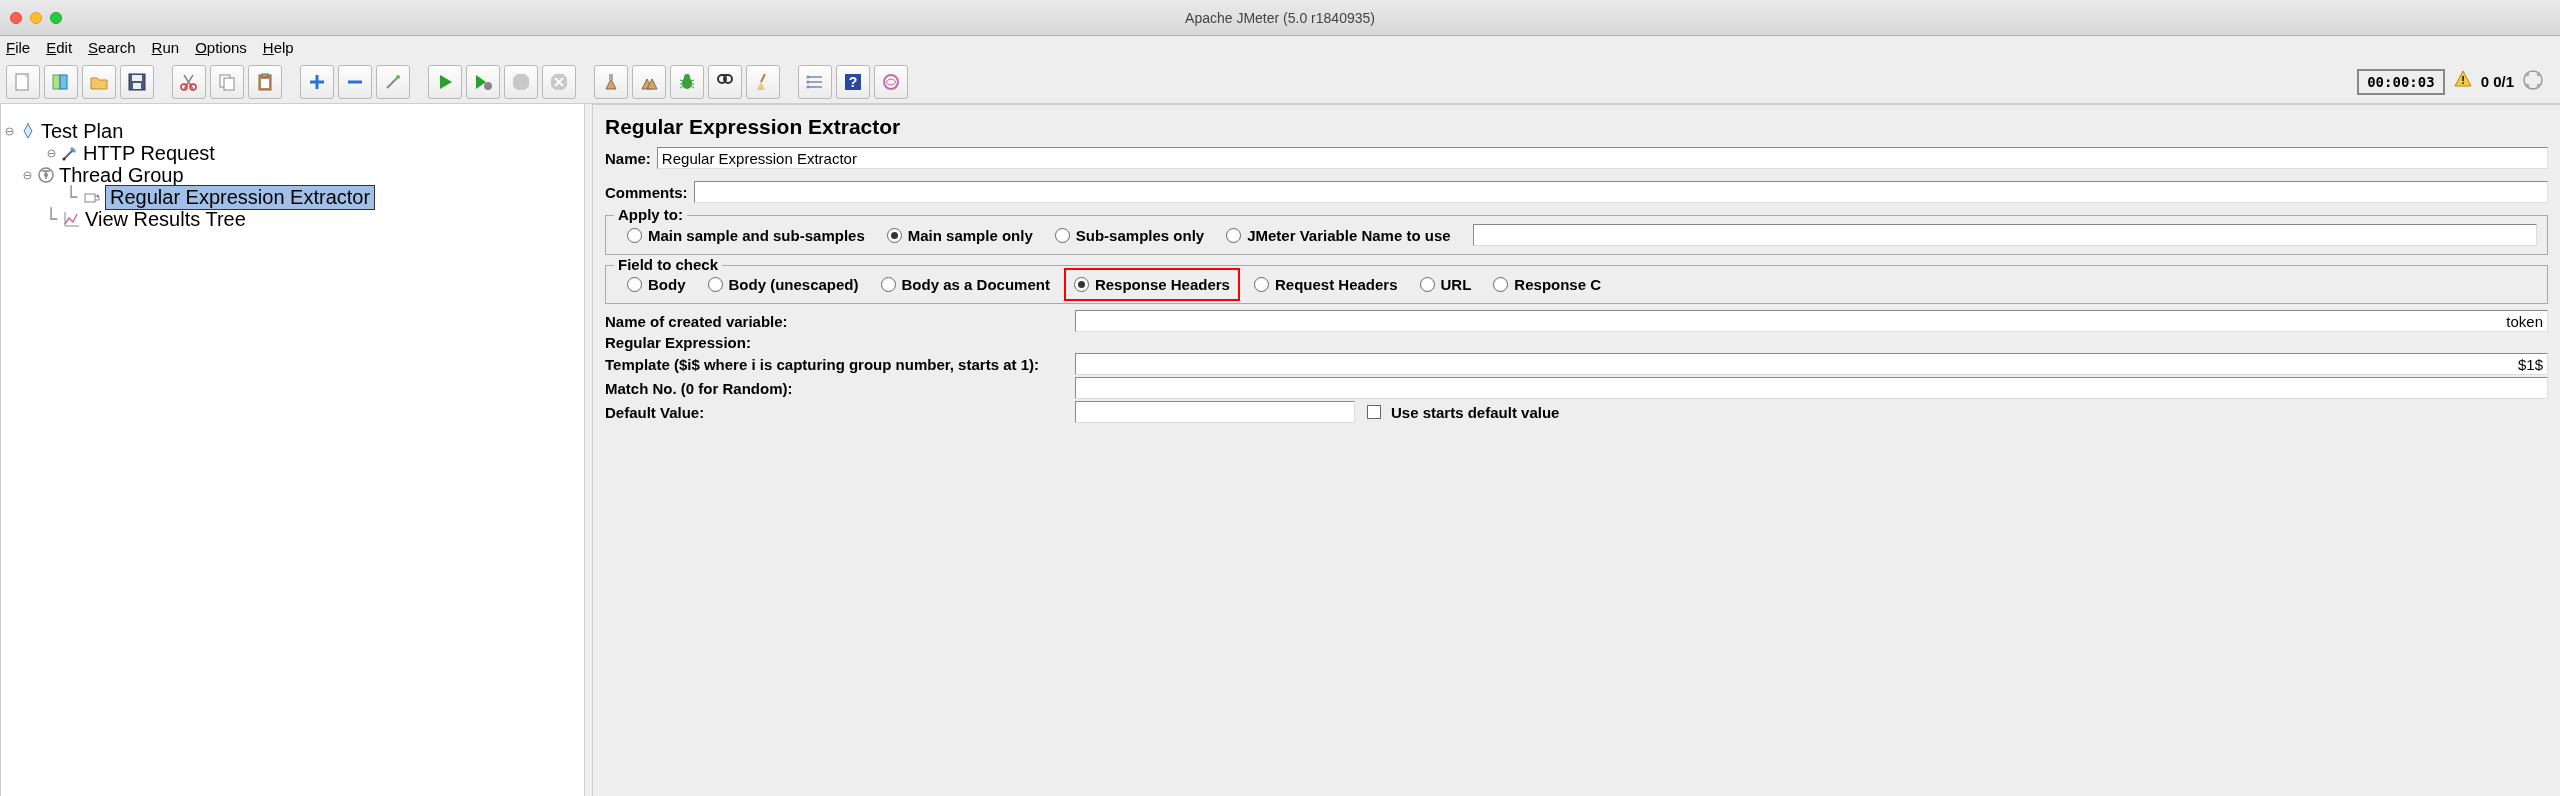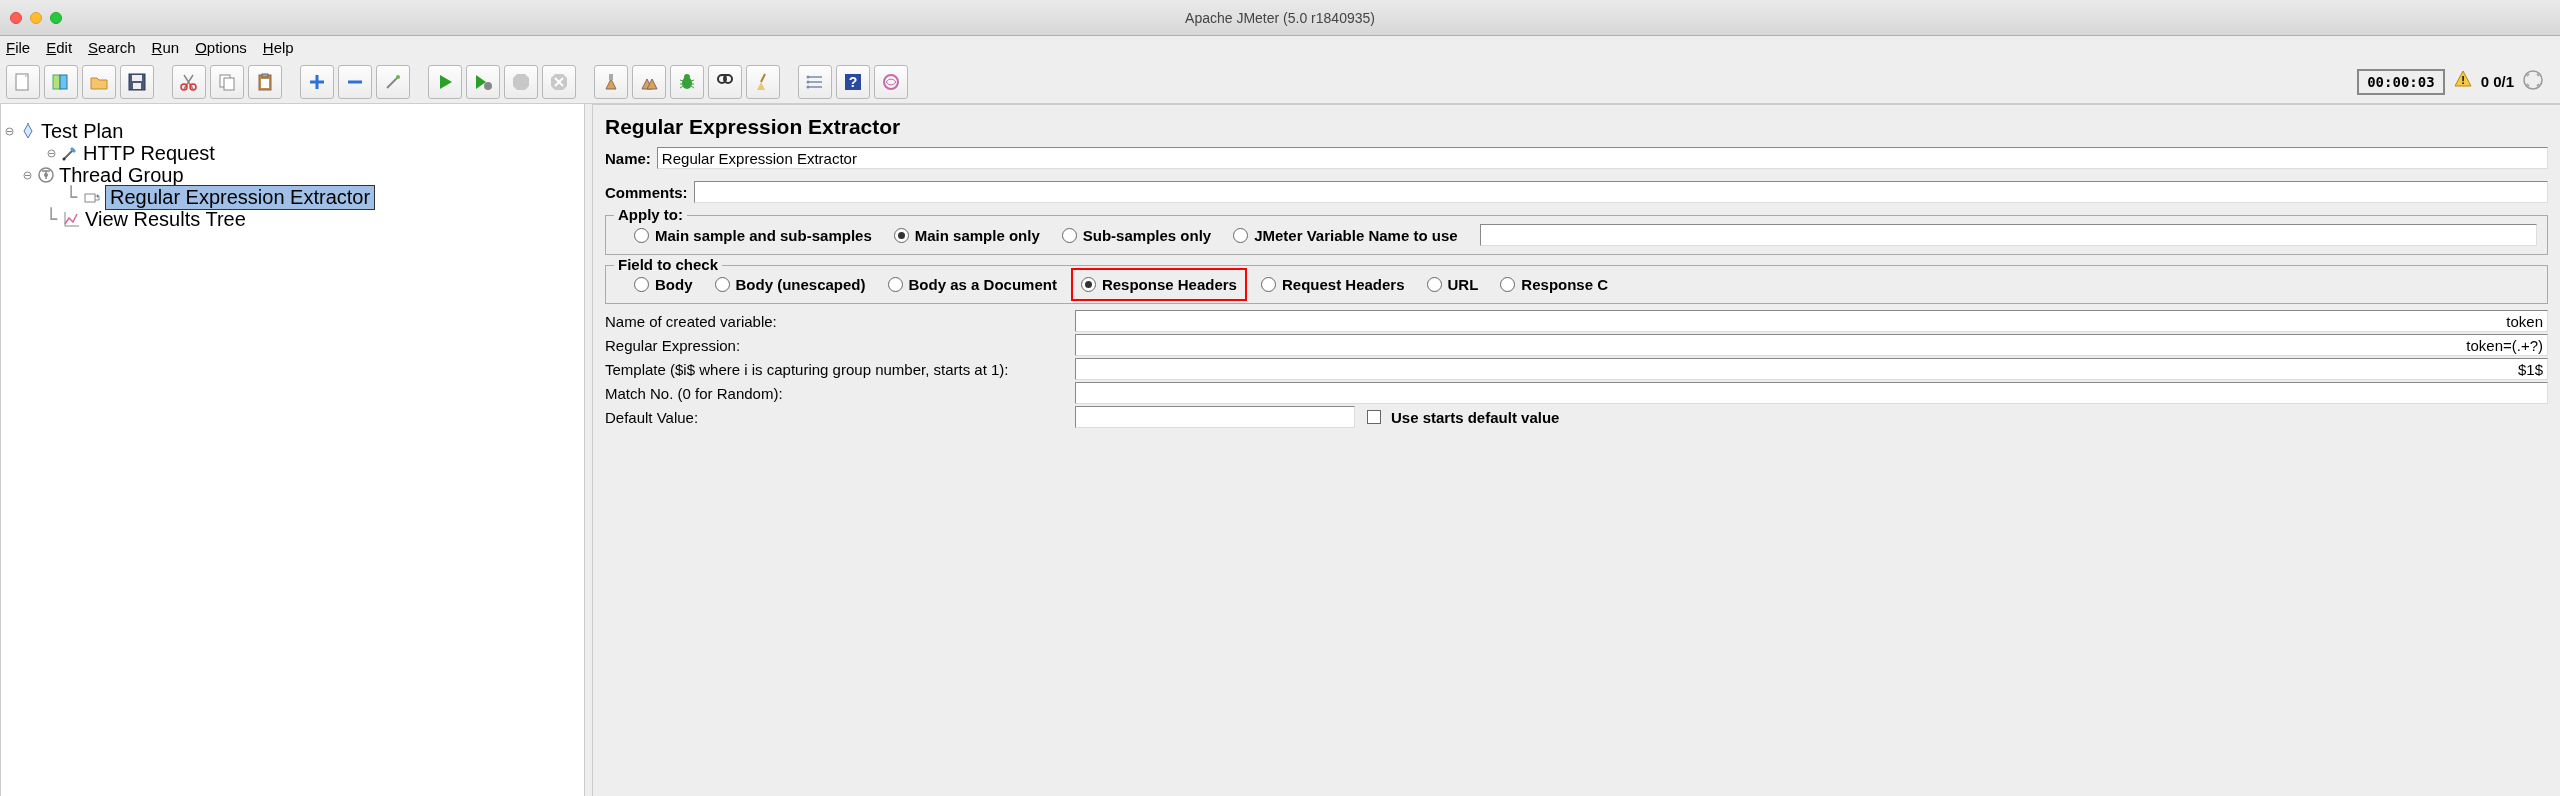--- a/index.html
+++ b/index.html
@@ -153,21 +153,21 @@
     border-right: 1px solid #ddd; border-bottom: 1px solid #ddd;
     background: #fff;
     padding: 1px 4px;
     font-size: 15px;
     font-family: inherit;
   }
 
   .fieldset {
     border: 1px solid #aaa;
     margin-top: 4px;
-    padding: 8px 10px 8px 28px;
+    padding: 8px 10px 8px 21px;
     position: relative;
   }
   .fieldset-legend {
     position: absolute; top: -10px; left: 8px;
     background: #eeeeee;
     padding: 0 4px;
     font-weight: bold;
     font-size: 15px;
   }
   .radio-row { display: flex; align-items: center; gap: 22px; flex-wrap: nowrap; }
@@ -189,21 +189,21 @@
     height: 22px; width: 120px;
     border-top: 1px solid #888; border-left: 1px solid #888;
     border-right: 1px solid #ddd; border-bottom: 1px solid #ddd;
     background: #fff;
   }
 
   .grid-form {
     margin-top: 6px;
   }
   .grid-row { display: flex; align-items: center; margin-bottom: 2px; }
-  .grid-label { font-weight: normal; font-size: 15px; }
+  .grid-label { font-weight: bold; font-size: 15px; }
   .grid-input {
     height: 22px;
     border-top: 1px solid #888; border-left: 1px solid #888;
     border-right: 1px solid #ddd; border-bottom: 1px solid #ddd;
     background: #fff;
     padding: 1px 4px;
     font-size: 15px;
     font-family: inherit;
     min-width: 0;
     text-align: right;
@@ -545,21 +545,20 @@
         </div>
       </div>
 
       <div class="grid-form">
         <div class="grid-row">
           <span class="grid-label" style="width:470px;">Name of created variable:</span>
           <input class="grid-input" style="flex: 1 1 0%;" value="token">
         </div>
         <div class="grid-row">
           <span class="grid-label" style="width:470px;">Regular Expression:</span>
-          <input class="grid-input" style="flex: 1 1 0%;" value="token=(.+?)">
         </div>
         <div class="grid-row">
           <span class="grid-label" style="width:470px;">Template ($i$ where i is capturing group number, starts at 1):</span>
           <input class="grid-input" style="flex: 1 1 0%;" value="$1$">
         </div>
         <div class="grid-row">
           <span class="grid-label" style="width:470px;">Match No. (0 for Random):</span>
           <input class="grid-input" style="flex: 1 1 0%;" value="">
         </div>
         <div class="grid-row">

